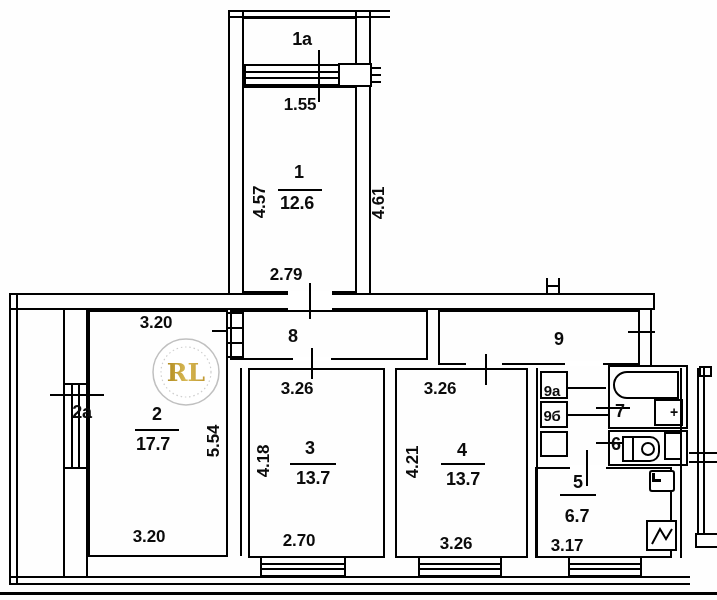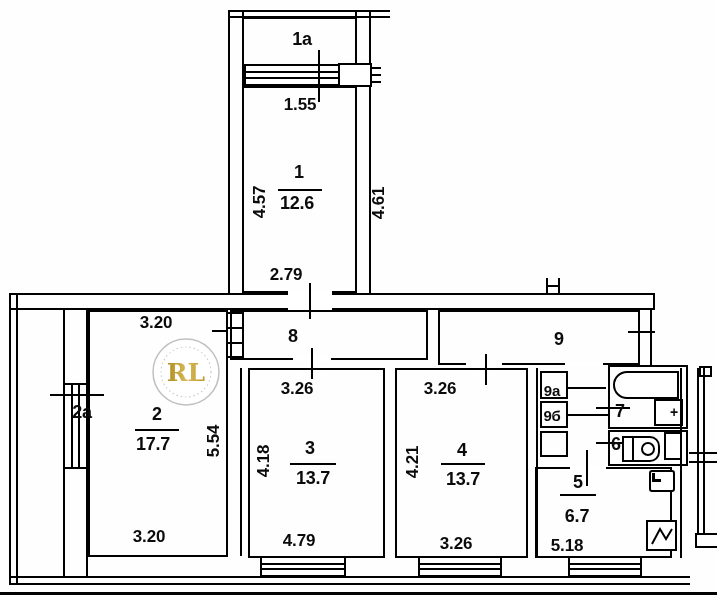--- a/index.html
+++ b/index.html
@@ -143,39 +143,39 @@
   <div class="lbl" style="left:149px;top:536px;">3.20</div>
 
   <div class="lbl big" style="left:293px;top:336px;">8</div>
   <div class="lbl big" style="left:559px;top:339px;">9</div>
 
   <div class="lbl" style="left:297px;top:388px;">3.26</div>
   <div class="lbl big" style="left:310px;top:448px;">3</div>
   <div class="line" style="left:290px;top:463px;width:46px;height:2px;"></div>
   <div class="lbl big" style="left:313px;top:478px;">13.7</div>
   <div class="lbl rot" style="left:263px;top:461px;">4.18</div>
-  <div class="lbl" style="left:299px;top:540px;">4.79</div>
+  <div class="lbl" style="left:299px;top:540px;">2.70</div>
 
   <div class="lbl" style="left:440px;top:388px;">3.26</div>
   <div class="lbl big" style="left:462px;top:450px;">4</div>
   <div class="line" style="left:441px;top:463px;width:44px;height:2px;"></div>
   <div class="lbl big" style="left:463px;top:479px;">13.7</div>
   <div class="lbl rot" style="left:412px;top:462px;">4.21</div>
   <div class="lbl" style="left:456px;top:543px;">3.26</div>
 
   <div class="lbl sm" style="left:552px;top:390px;">9a</div>
   <div class="lbl sm" style="left:552px;top:415px;">9б</div>
   <div class="lbl big" style="left:620px;top:411px;">7</div>
   <div class="lbl big" style="left:616px;top:444px;">6</div>
   <div class="lbl" style="left:674px;top:412px;font-size:14px;">+</div>
 
   <div class="lbl big" style="left:578px;top:482px;">5</div>
   <div class="line" style="left:560px;top:494px;width:36px;height:2px;"></div>
   <div class="lbl big" style="left:577px;top:509px;margin-top:7px;">6.7</div>
-  <div class="lbl" style="left:567px;top:545px;">5.18</div>
+  <div class="lbl" style="left:567px;top:545px;">3.17</div>
 
   <svg class="abs" style="left:150px;top:336px;" width="72" height="72" viewBox="0 0 72 72">
     <defs>
       <linearGradient id="gold" x1="0" y1="0" x2="1" y2="0">
         <stop offset="0" stop-color="#b08a1e"></stop>
         <stop offset="0.5" stop-color="#d8b956"></stop>
         <stop offset="1" stop-color="#bf9730"></stop>
       </linearGradient>
     </defs>
     <circle cx="36" cy="36" r="33" fill="#ffffff" fill-opacity="0.88" stroke="#c0c0c0" stroke-width="1.5"></circle>

